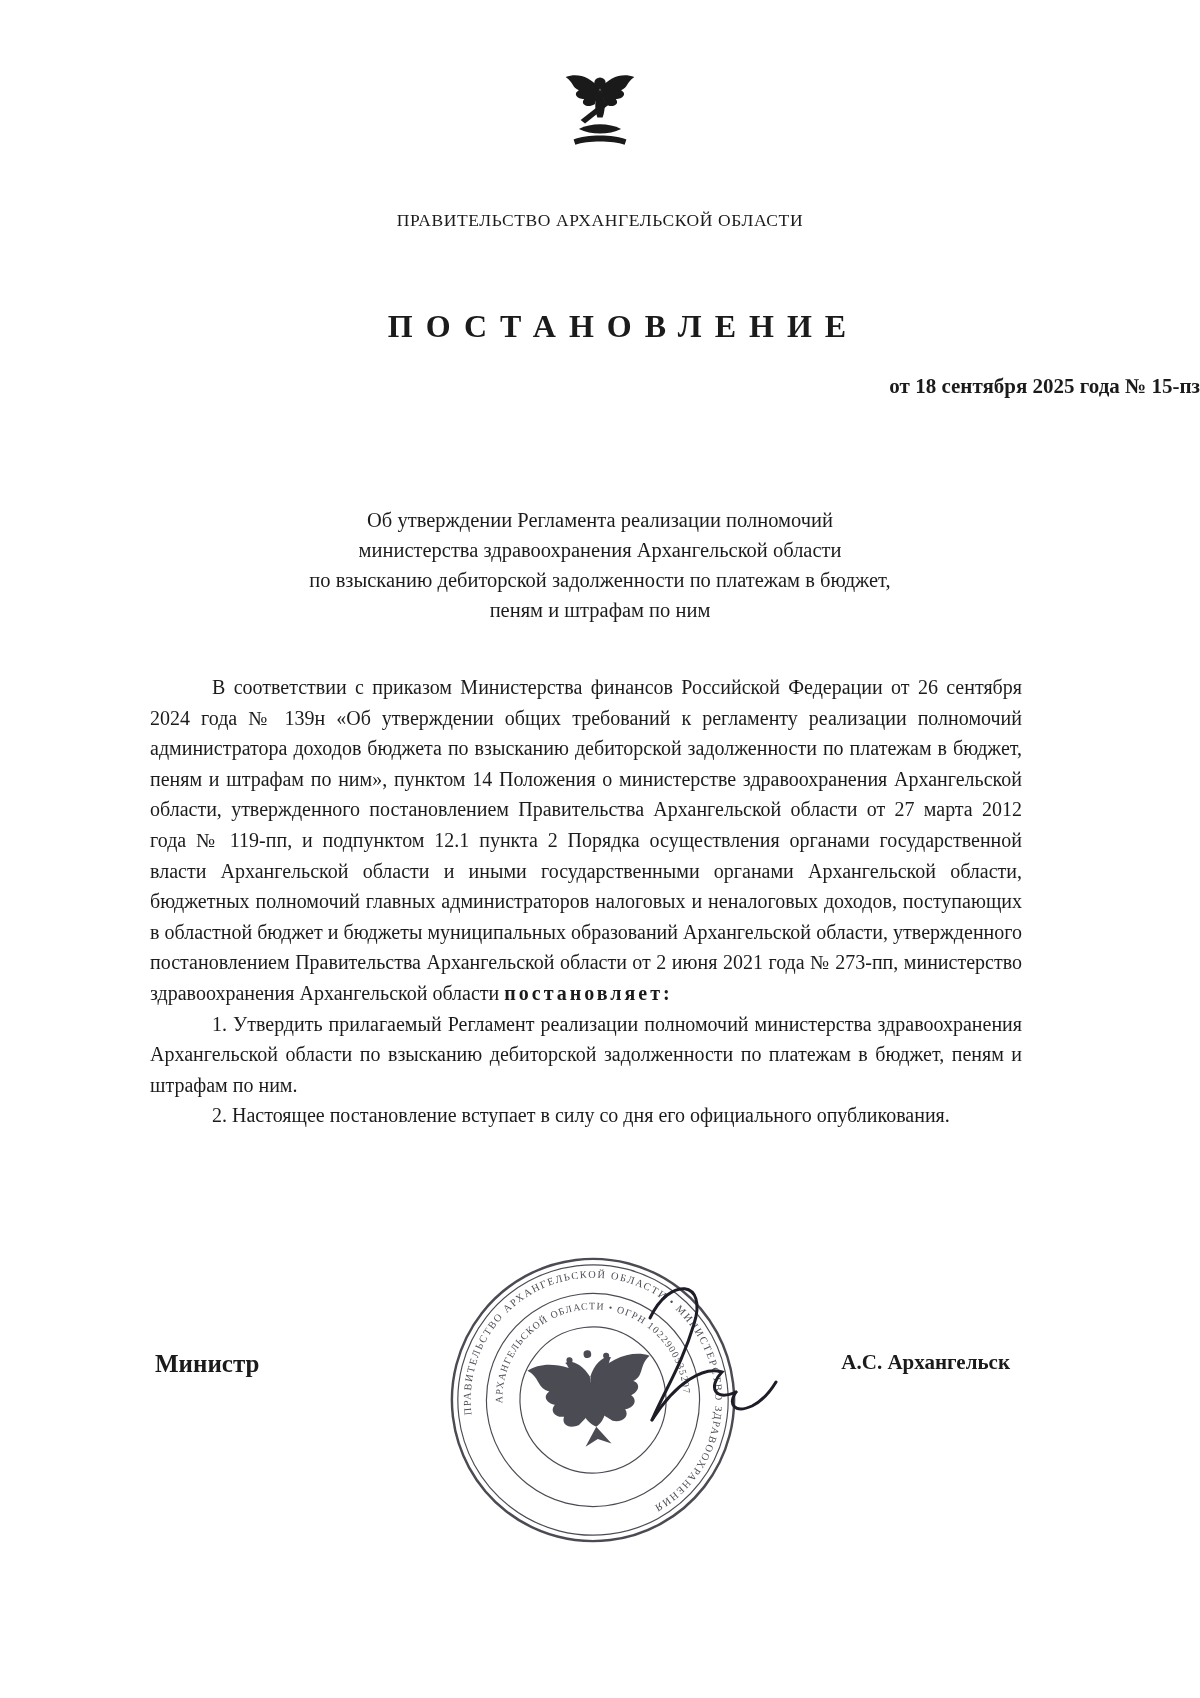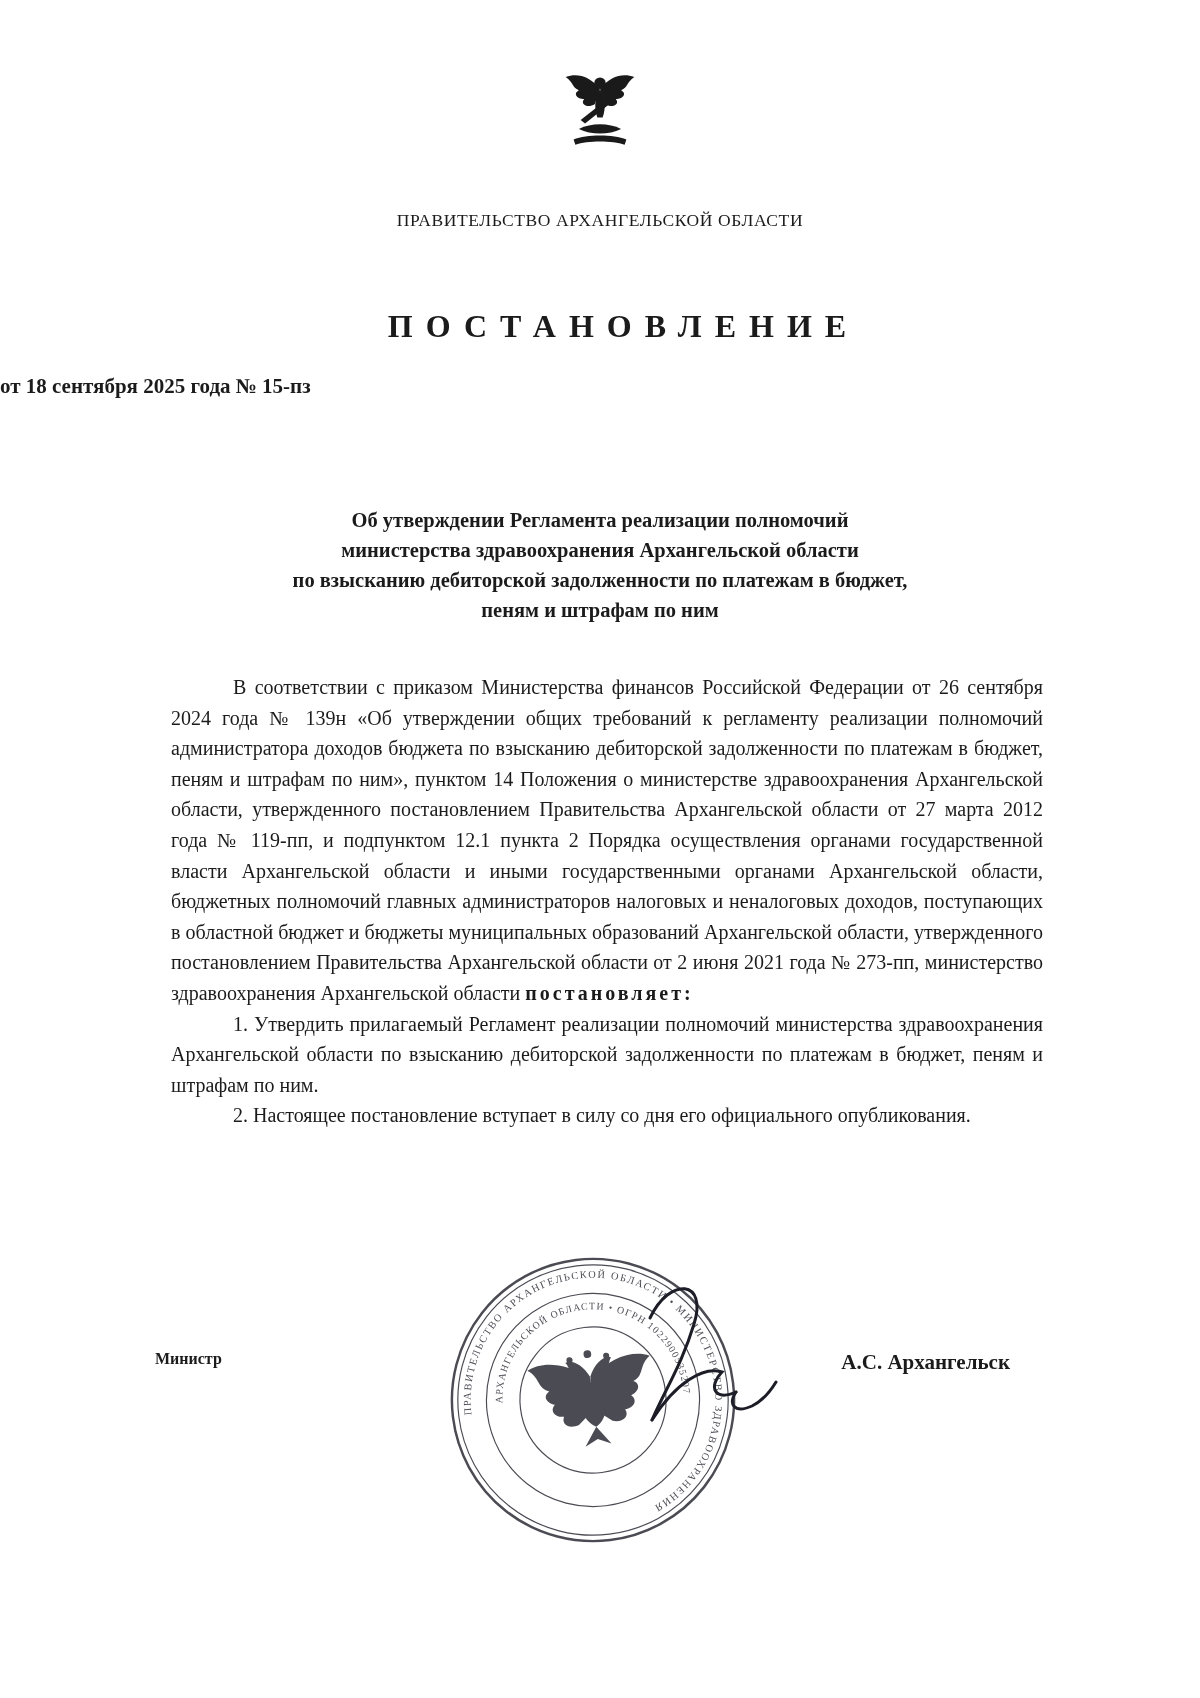--- a/index.html
+++ b/index.html
@@ -26,39 +26,39 @@
     text-align:center; font-size:24px; font-weight:bold;
     letter-spacing:1px; word-spacing:13px;
   }
   .doc-type {
     position:absolute; top:308px; left:0; width:100%;
     text-align:center; font-size:32px; font-weight:bold;
     letter-spacing:13px; text-indent:13px;padding-left:34px;
   }
   .date-line {
     position:absolute; top:374px; left:0; width:100%;
-    text-align:left; font-size:21px; font-weight:bold;
+    text-align:right; font-size:21px; font-weight:bold;
   }
   .city-line {
     position:absolute; top:422px; left:0; width:100%;
     text-align:center; font-size:18px;
   }
   .doc-title {
     position:absolute; top:505px; left:150px; width:900px;
-    text-align:center; font-size:20.5px; font-weight:bold; line-height:30px;
+    text-align:center; font-size:20.5px; font-weight:normal; line-height:30px;
   }
   .body-block {
     position:absolute; top:672px; left:150px; width:872px;
-    font-size:20px; line-height:30.6px; text-align:justify;margin-left:21px;
+    font-size:20px; line-height:30.6px; text-align:justify;
   }
   .body-block p { text-indent:62px; }
   .emph { font-weight:bold; letter-spacing:3px; }
   .sig-position {
     position:absolute; top:1350px; left:155px;
-    font-size:16px; font-weight:bold;
+    font-size:25px; font-weight:bold;
   }
   .sig-name {
     position:absolute; top:1350px; right:190px;
     font-size:21px; font-weight:bold;
   }
   .stamp {
     position:absolute; top:1252px; left:445px;
     width:296px; height:296px; opacity:0.88;
     transform:rotate(-7deg);
   }

